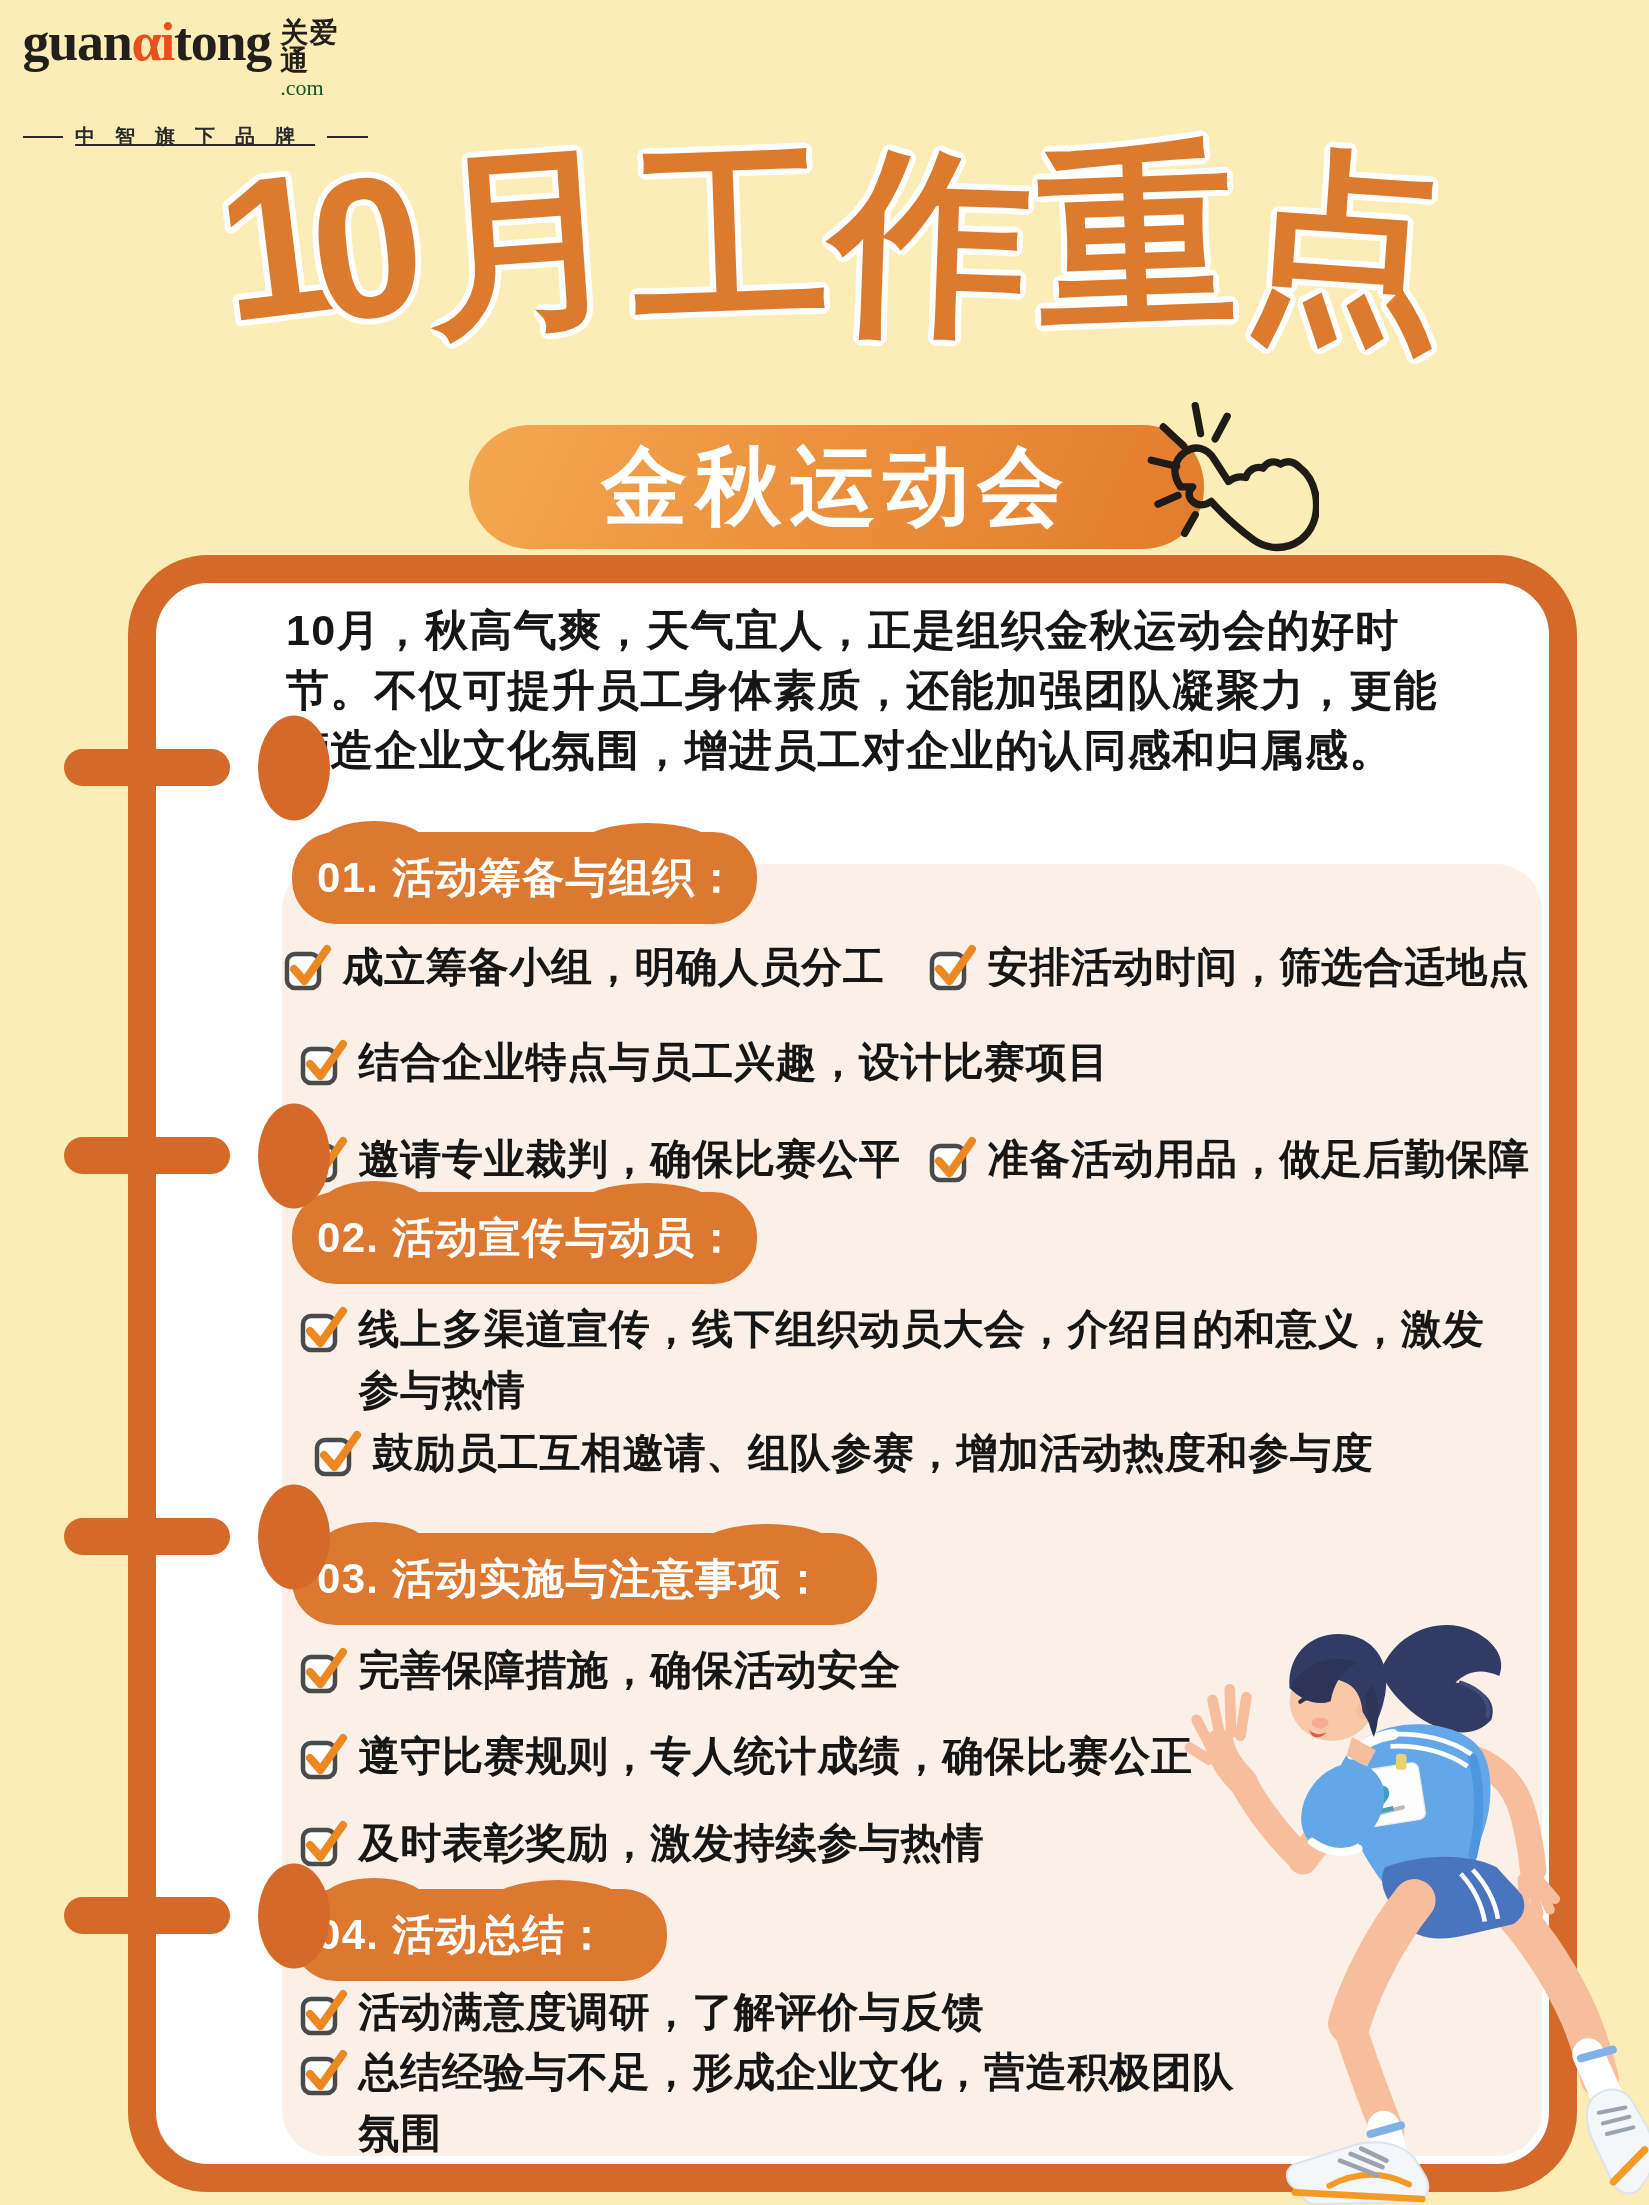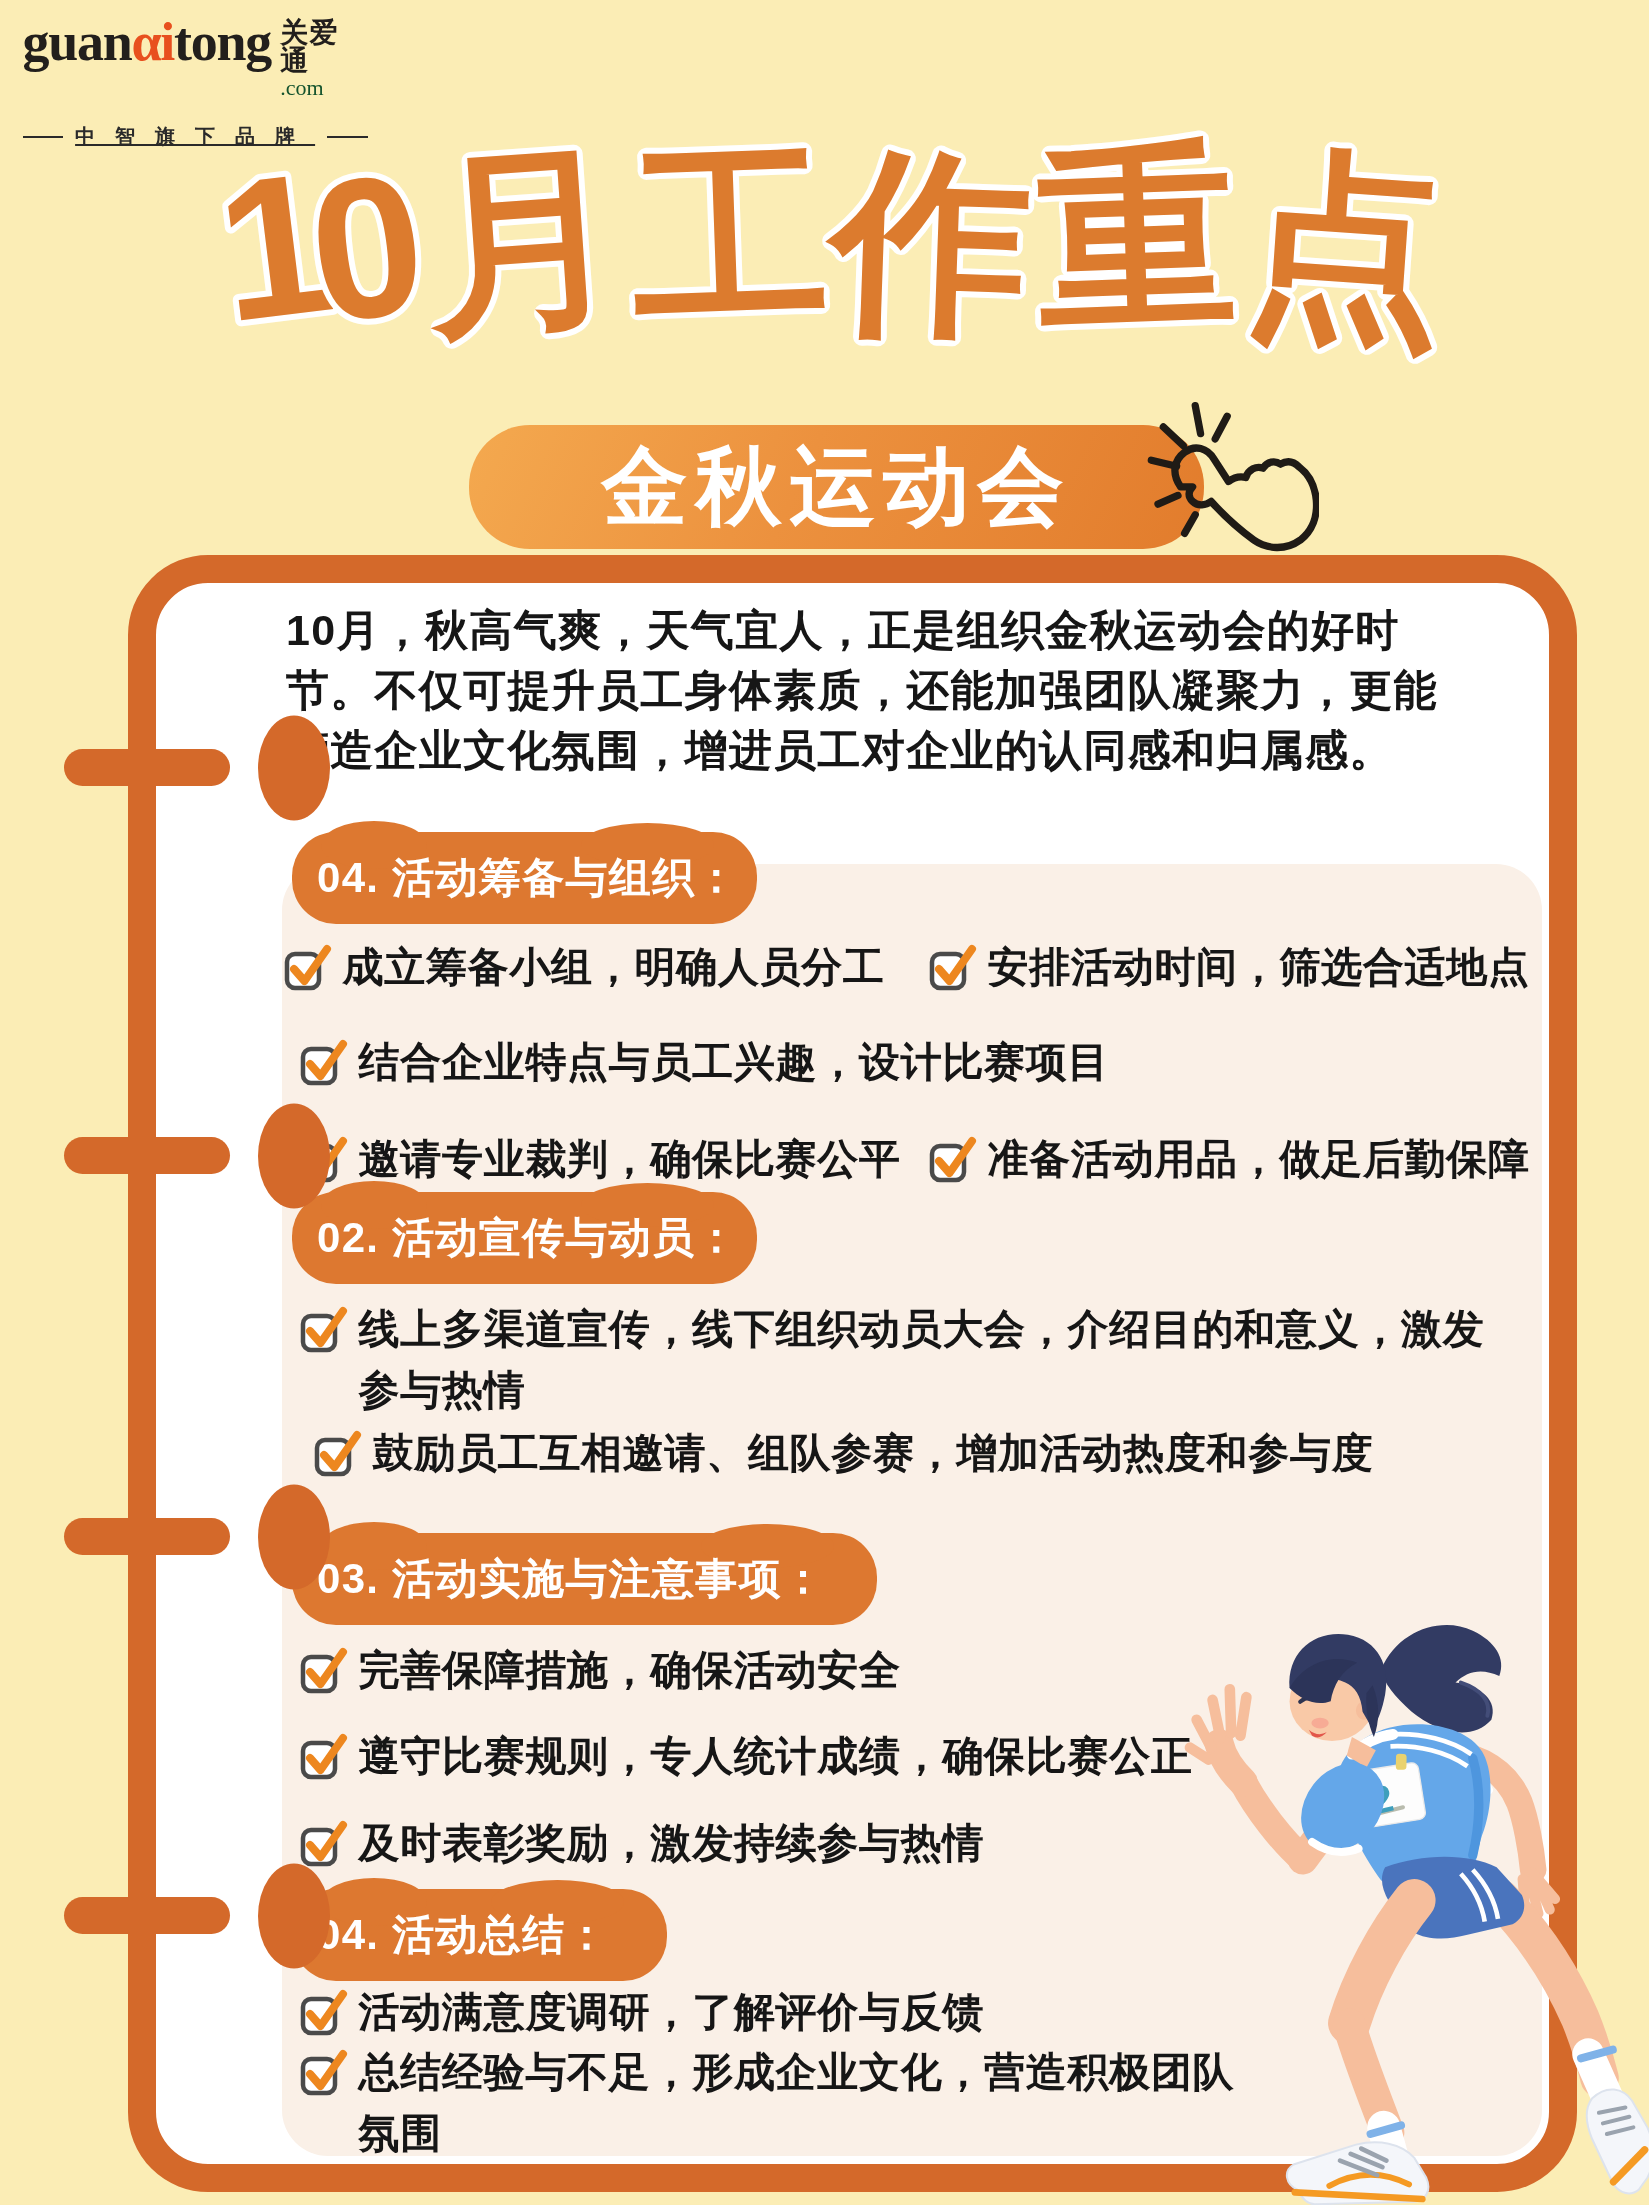--- a/index.html
+++ b/index.html
@@ -118,21 +118,21 @@
   <div class="pin" style="top:1518px;"></div>
   <div class="pin" style="top:1897px;"></div>
 
   <div class="intro">
     <div>10月，秋高气爽，天气宜人，正是组织金秋运动会的好时</div>
     <div>节。不仅可提升员工身体素质，还能加强团队凝聚力，更能</div>
     <div>营造企业文化氛围，增进员工对企业的认同感和归属感。</div>
   </div>
 
   <div class="blob" style="left:292px;top:832px;width:465px;">
-      <span>04. 活动筹备与组织：</span>
+      <span>01. 活动筹备与组织：</span>
     </div>
   <div class="blob" style="left:292px;top:1192px;width:465px;">
       <span>02. 活动宣传与动员：</span>
     </div>
   <div class="blob" style="left:292px;top:1533px;width:585px;">
       <span>03. 活动实施与注意事项：</span>
     </div>
   <div class="blob" style="left:292px;top:1889px;width:375px;">
       <span>04. 活动总结：</span>
     </div>

